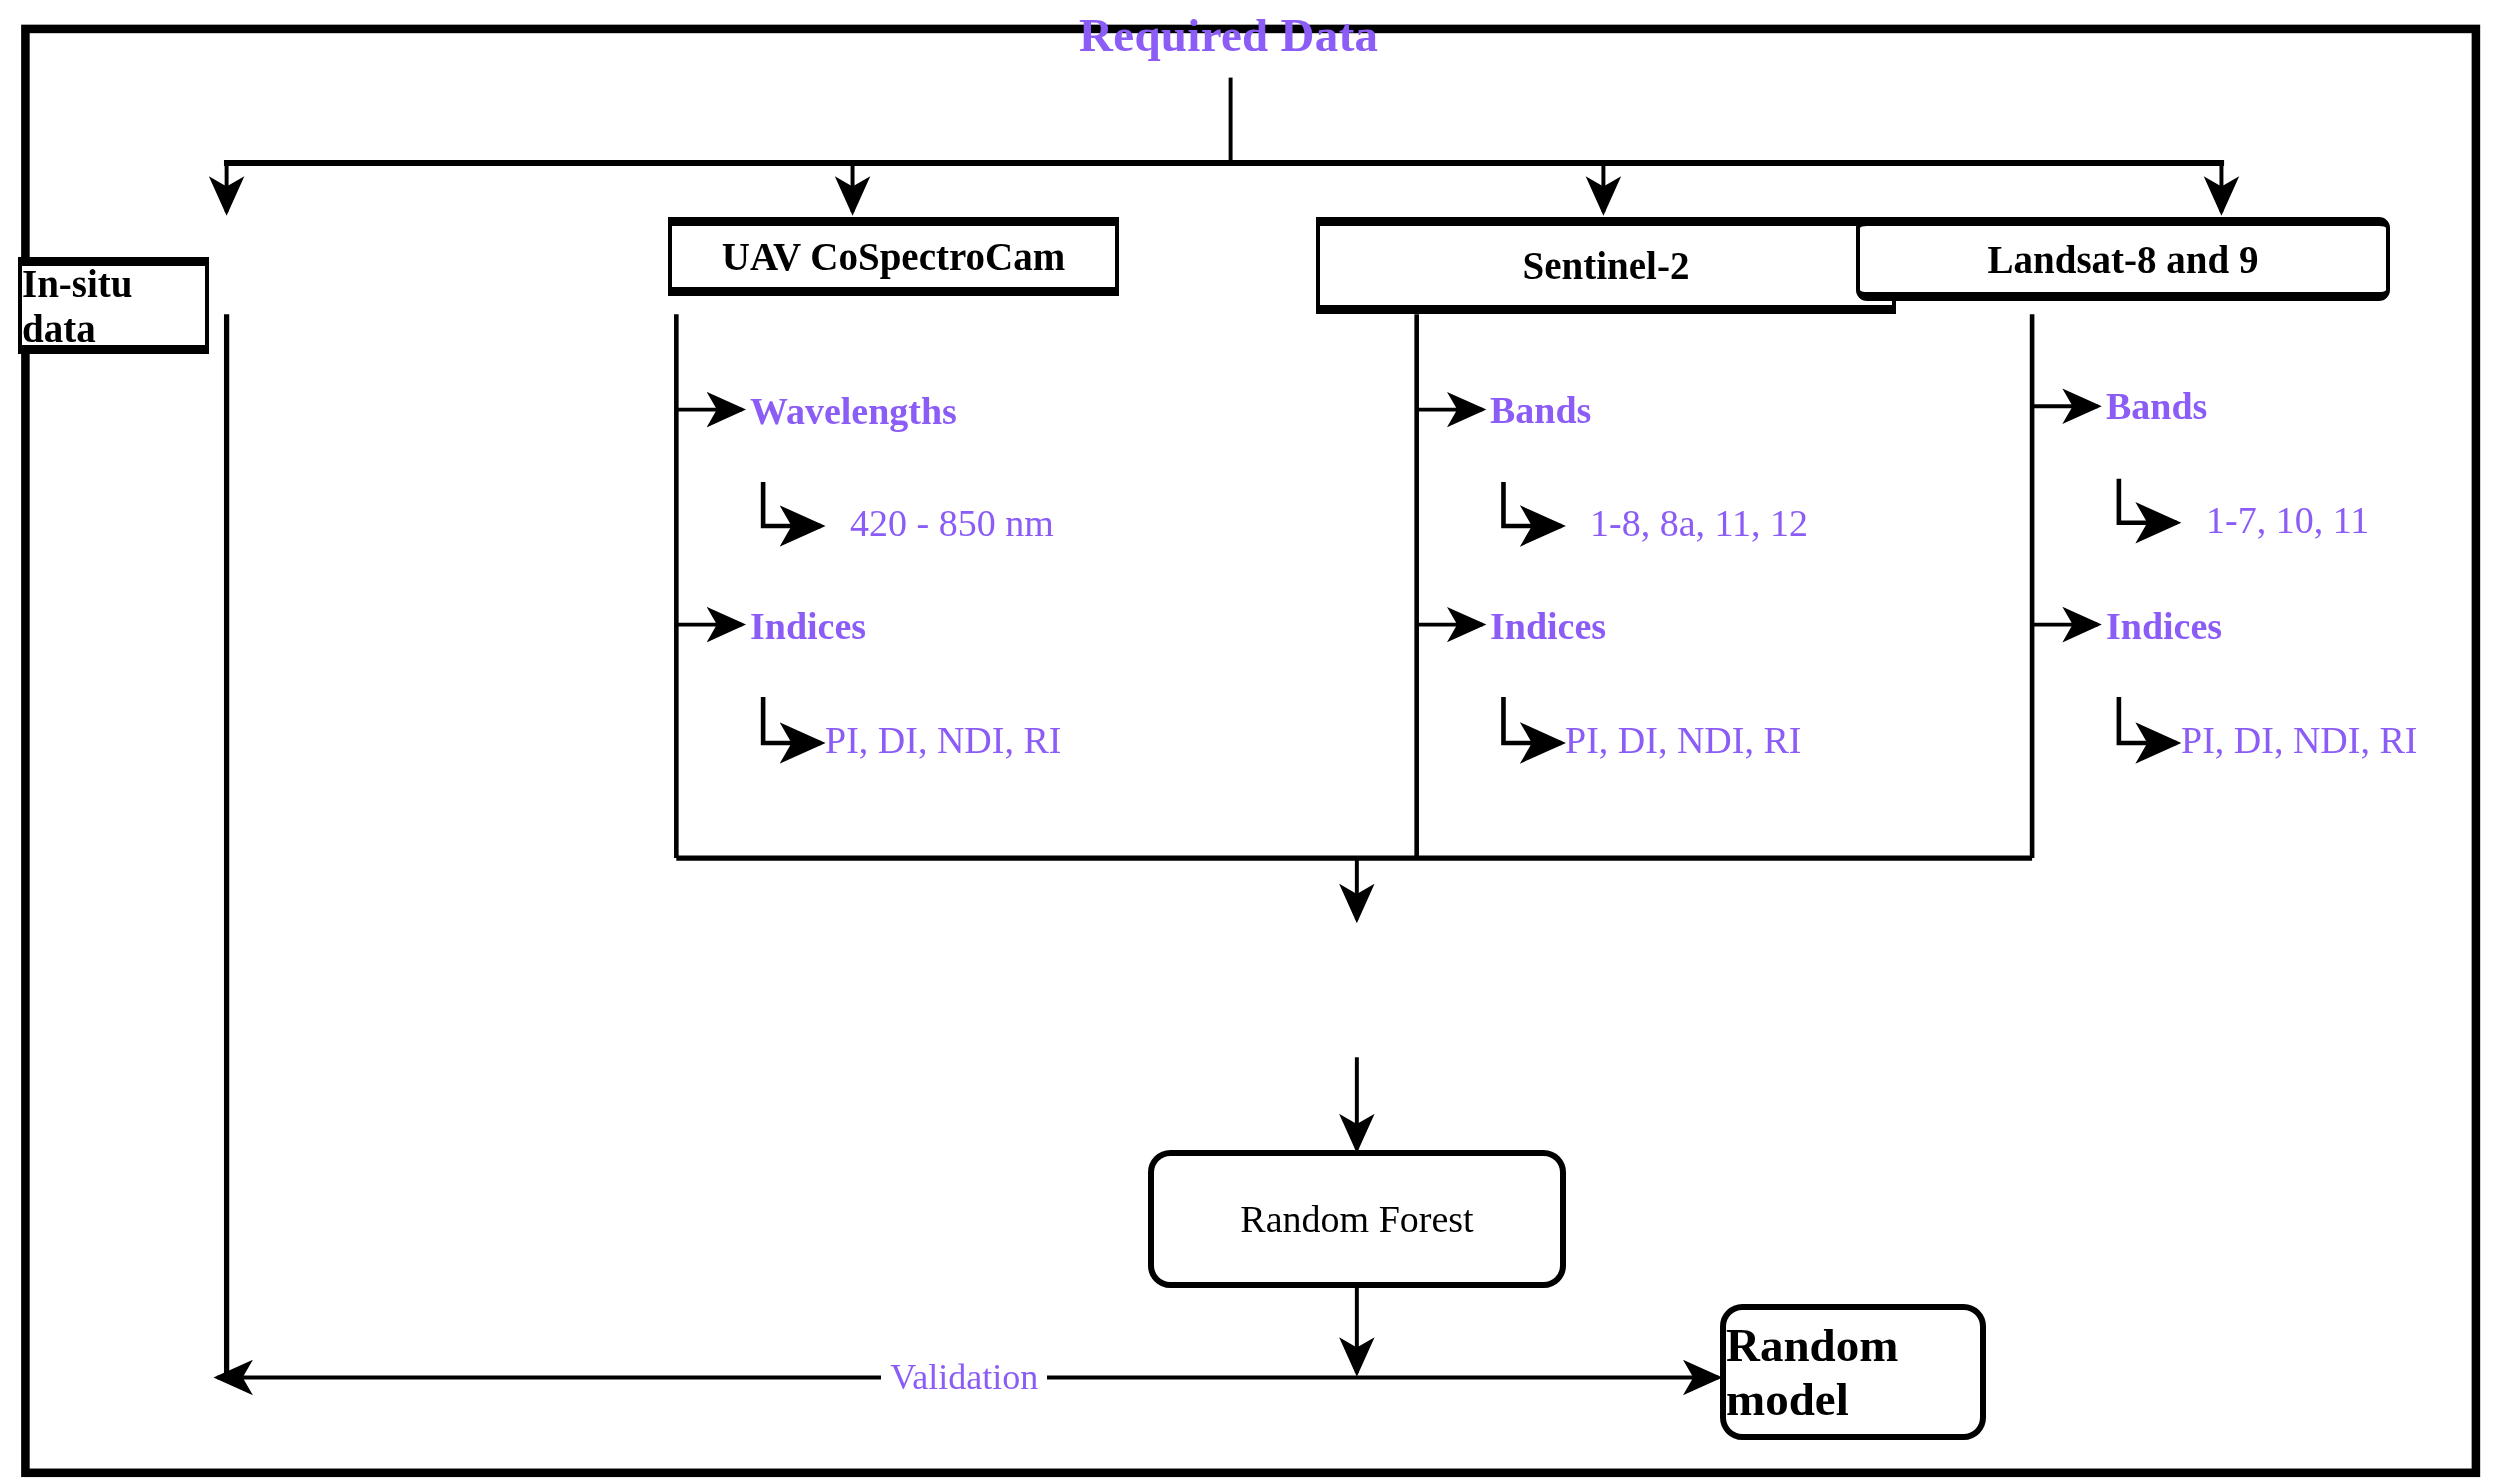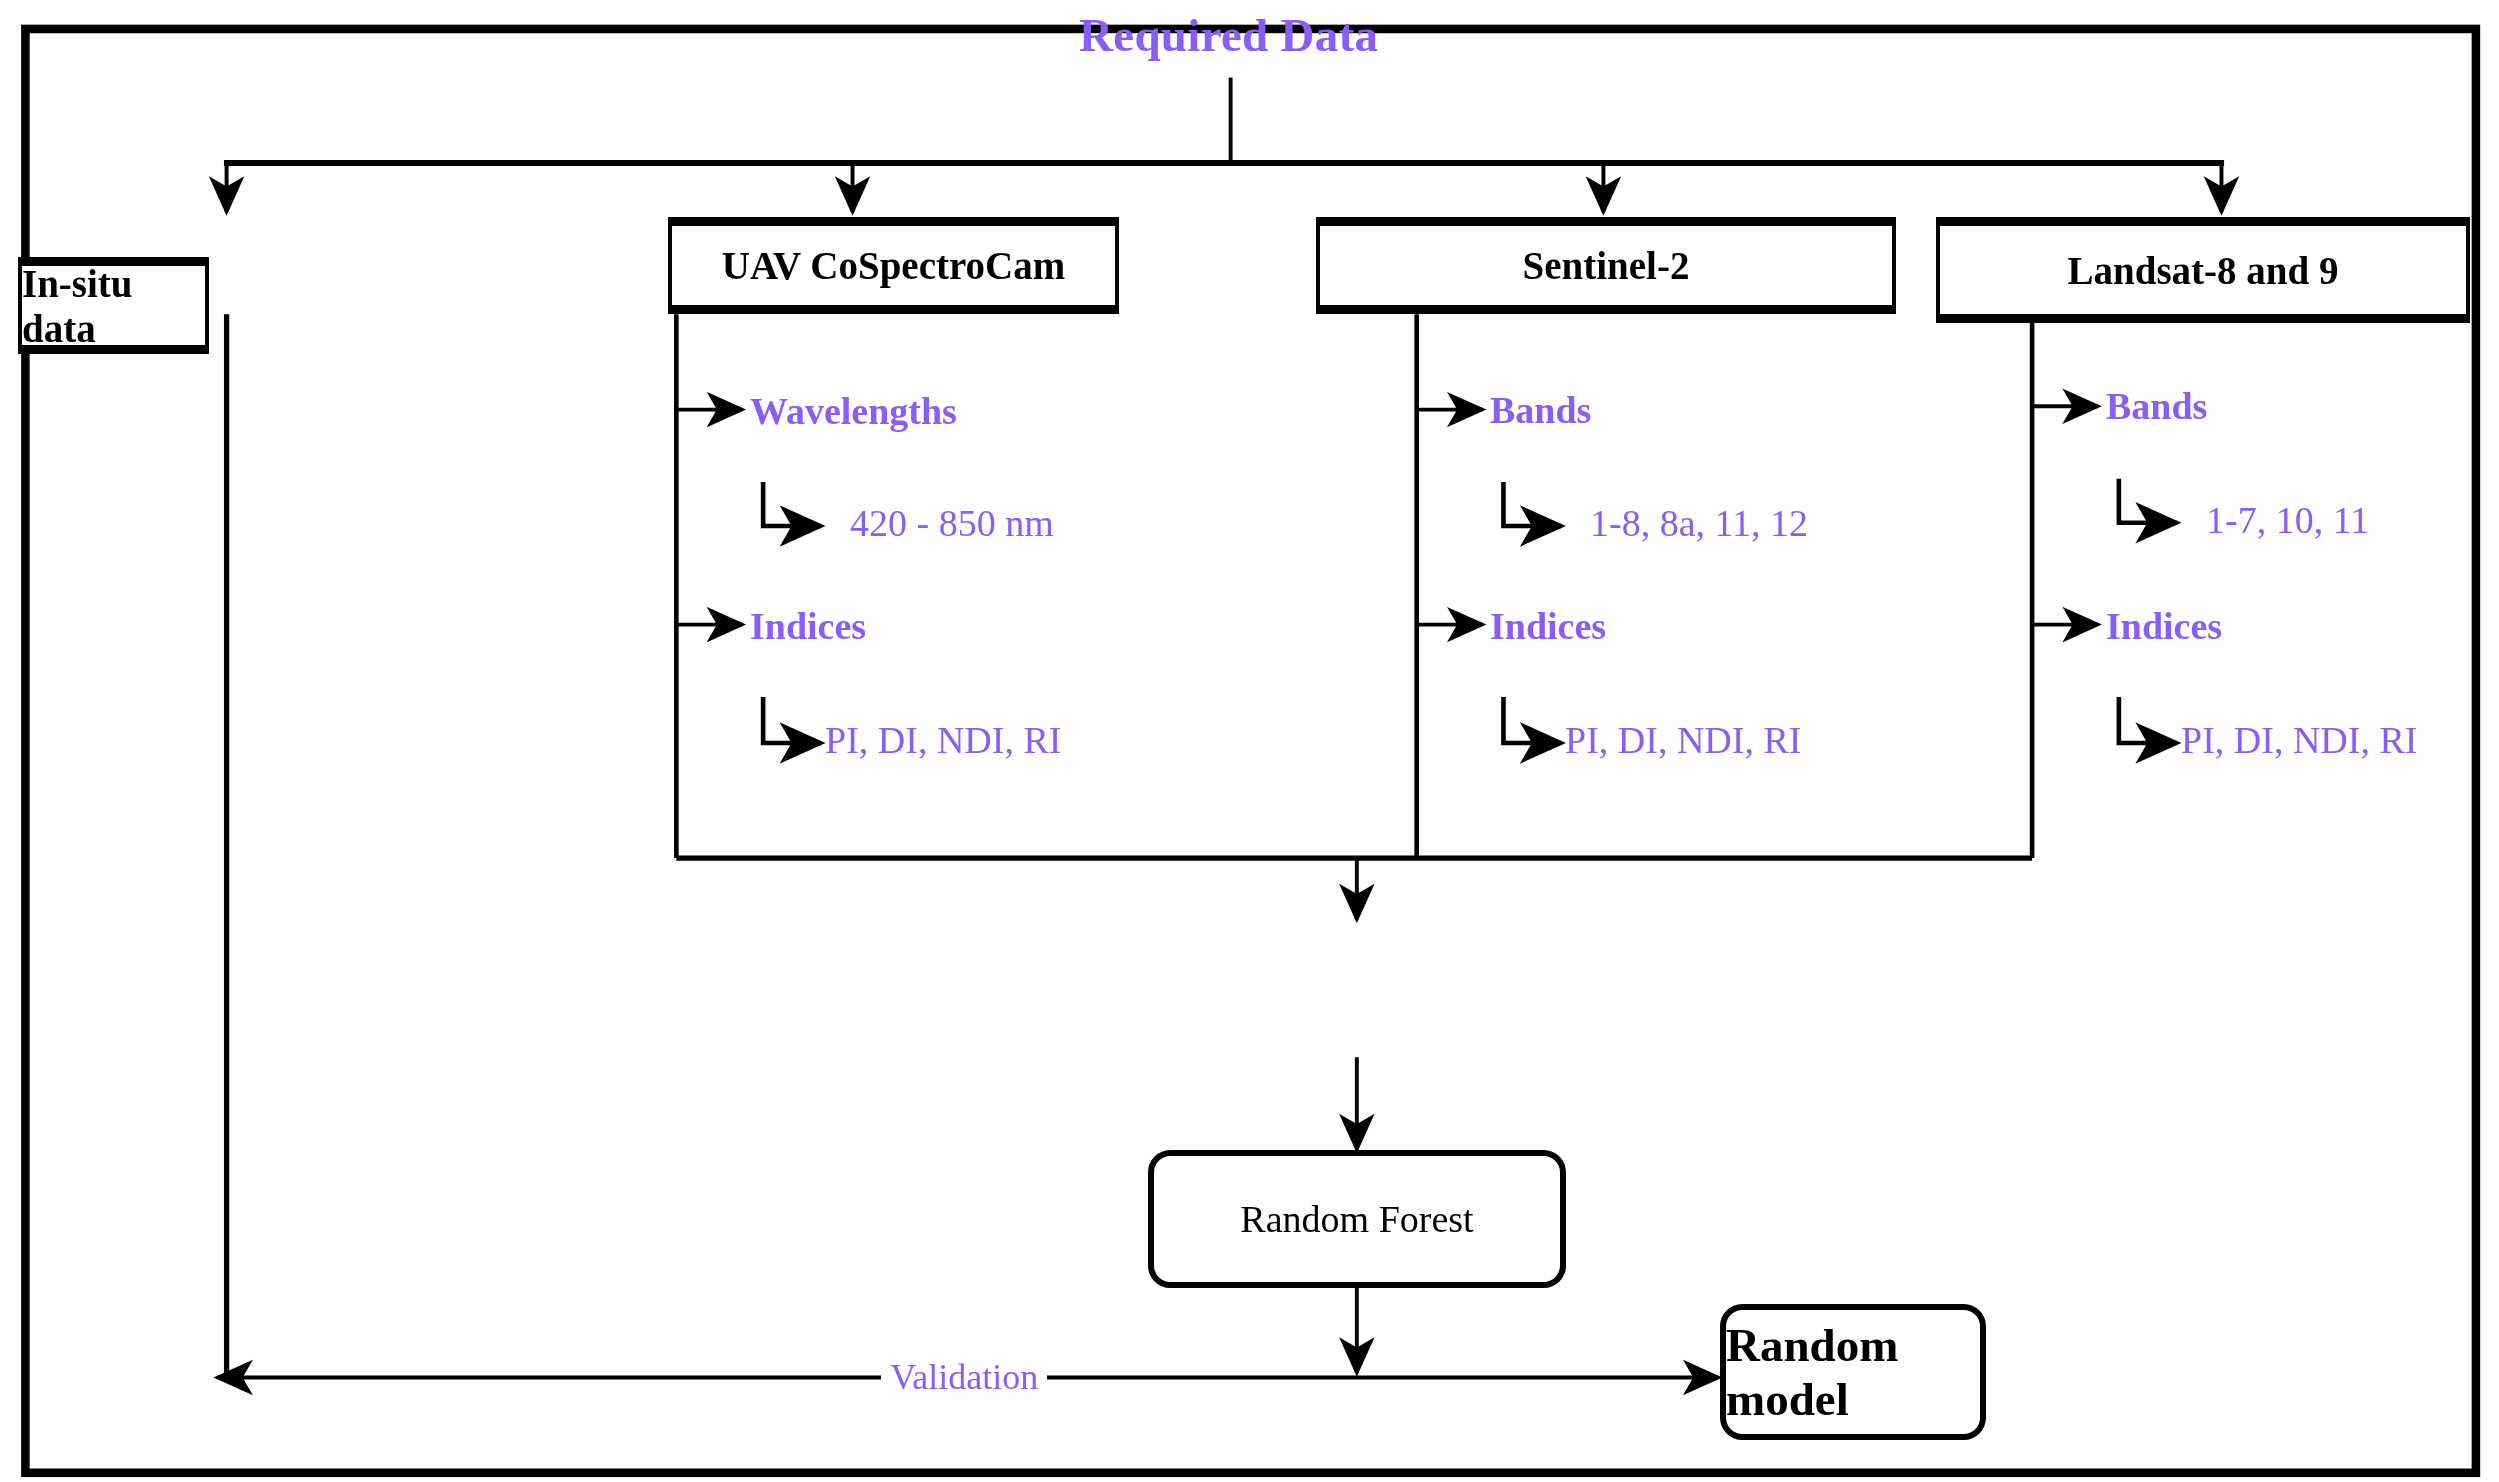--- a/index.html
+++ b/index.html
@@ -135,29 +135,29 @@
 
     <line x1="344" y1="2095" x2="2613" y2="2095" stroke="#000000" stroke-width="6" marker-end="url(#arrow)"></line>
   </svg>
 
   <div class="lbl title-main" style="left:1079px; top:12px;">Required Data</div>
 
   <div class="box src-box" style="left:18px; top:217px; width:191px; height:97px;margin-top:40px;">
     <span class="src-box-label">In-situ data</span>
   </div>
 
-  <div class="box src-box" style="left:668px; top:217px; width:451px; height:97px;">
+  <div class="box src-box" style="left:668px; top:217px; width:451px; height:79px;">
     <span class="src-box-label">UAV CoSpectroCam</span>
   </div>
 
   <div class="box src-box" style="left:1316px; top:217px; width:580px; height:97px;">
     <span class="src-box-label">Sentinel-2</span>
   </div>
 
-  <div class="box src-box" style="left:1936px; top:217px; width:534px; height:106px;">
+  <div class="box src-box" style="left:1856px; top:217px; width:534px; height:84px;border-radius:11px;">
     <span class="src-box-label">Landsat-8 and 9</span>
   </div>
 
   <div class="lbl cat-label" style="left:750px; top:392px;">Wavelengths</div>
   <div class="lbl val-label" style="left:850px; top:504px;">420 - 850 nm</div>
 
   <div class="lbl cat-label" style="left:750px; top:607px;">Indices</div>
   <div class="lbl val-label" style="left:825px; top:721px;">PI, DI, NDI, RI</div>
 
   <div class="lbl cat-label" style="left:1490px; top:391px;">Bands</div>

